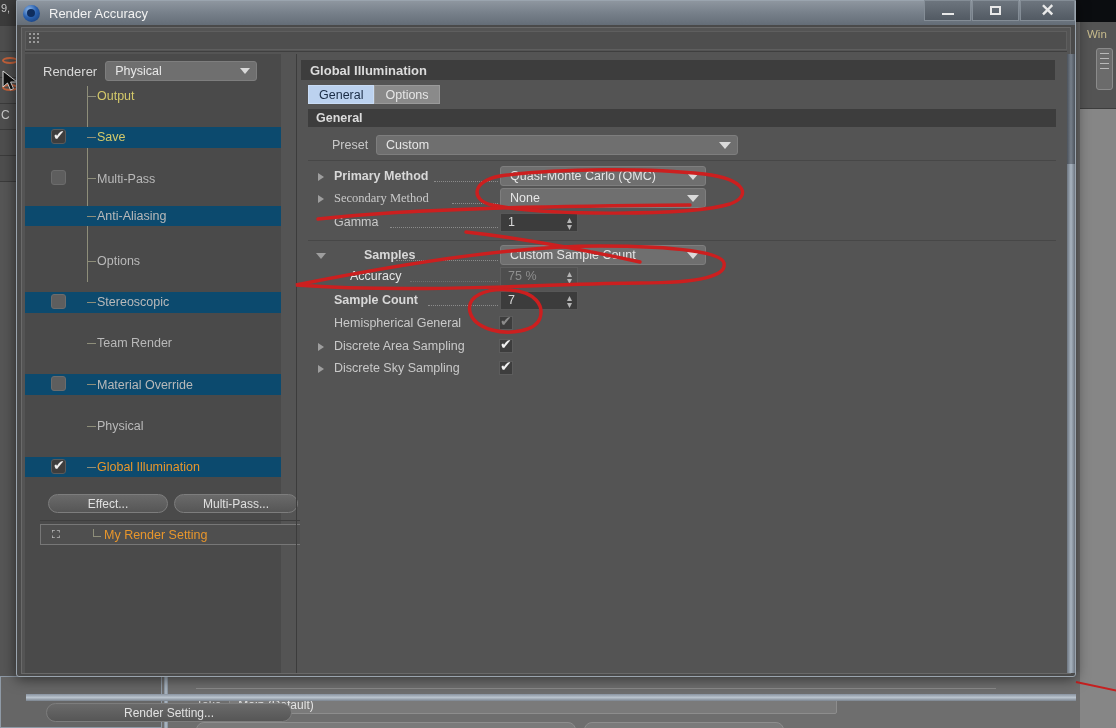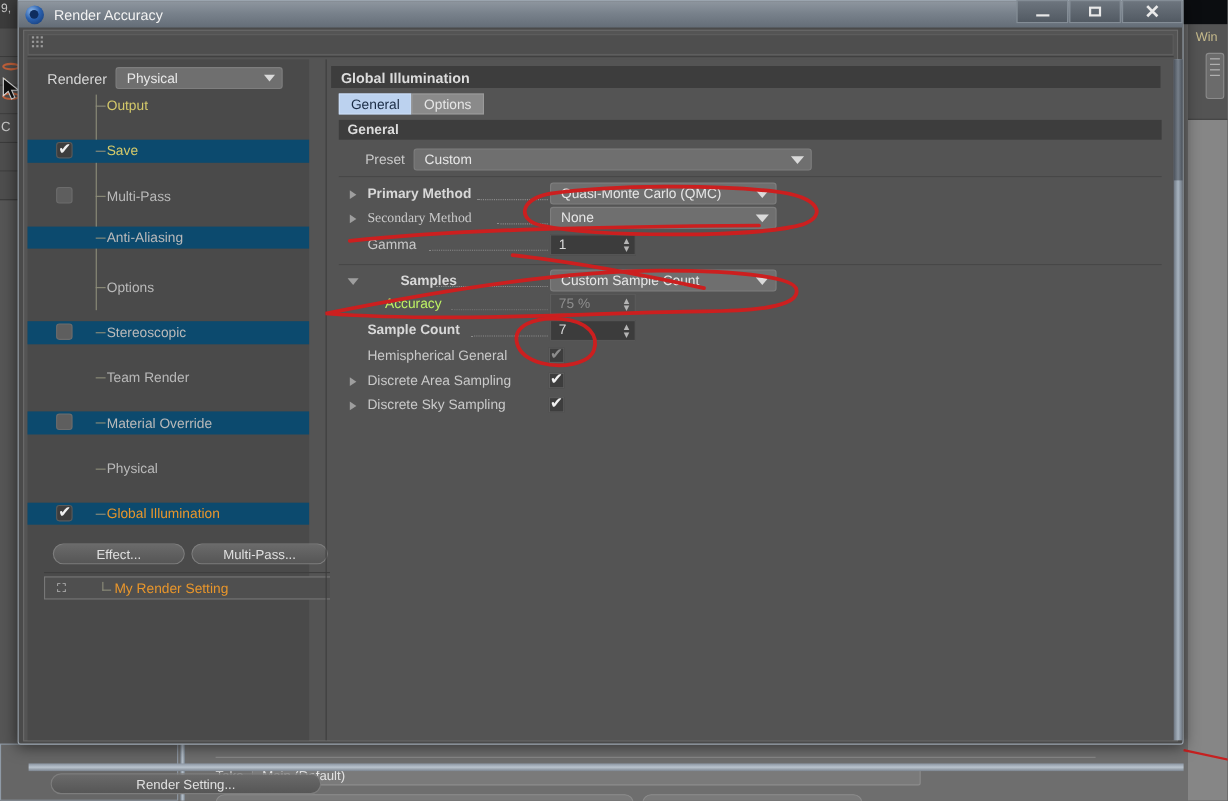--- a/index.html
+++ b/index.html
@@ -132,21 +132,21 @@
   .tab.active { background:#bcd2ef; color:#1a2c45; border-color:#c9dcf5; }
   .sect-head { position:absolute; left:8px; top:55px; width:748px; height:18px; background:#3d3d3d;
       display:flex; align-items:center; padding-left:8px; font-size:12.5px; color:#dcdcdc; font-weight:bold; }
 
   .prow { position:absolute; left:0; height:22px; display:flex; align-items:center; }
   .ptri { position:absolute; width:0;height:0; border-top:4px solid transparent;
       border-bottom:4px solid transparent; border-left:6px solid #9e9e9e; }
   .ptri.down { border-left:5px solid transparent; border-right:5px solid transparent;
       border-top:6px solid #9e9e9e; border-bottom:none; }
   .plabel { position:absolute; font-size:12.5px; color:#c9c9c9; white-space:nowrap; }
-  .plabel.dim { color:#bef264; }
+  .plabel.dim { color:#e5e5e5; }
   .plabel.bold { font-weight:bold; color:#d8d8d8; }
   .leader { position:absolute; height:1px; border-bottom:1.5px dotted #8b8b8b; }
   .leader.dim { border-bottom-color:#6f6f6f; }
 
   .numfield { position:absolute; height:19px; background:#3c3c3c; border:1px solid #575757;
       display:flex; align-items:center; padding-left:7px; font-size:12.5px; color:#d8d8d8; }
   .numfield.dim { background:#4e4e4e; border-color:#5d5d5d; color:#8e8e8e; }
   .spin { position:absolute; right:5px; top:2px; font-size:10px; color:#b5b5b5; line-height:7px; }
 
   .ddf { position:absolute; height:20px; background:#6f6f6f; border:1px solid #7e7e7e; border-radius:3px;

